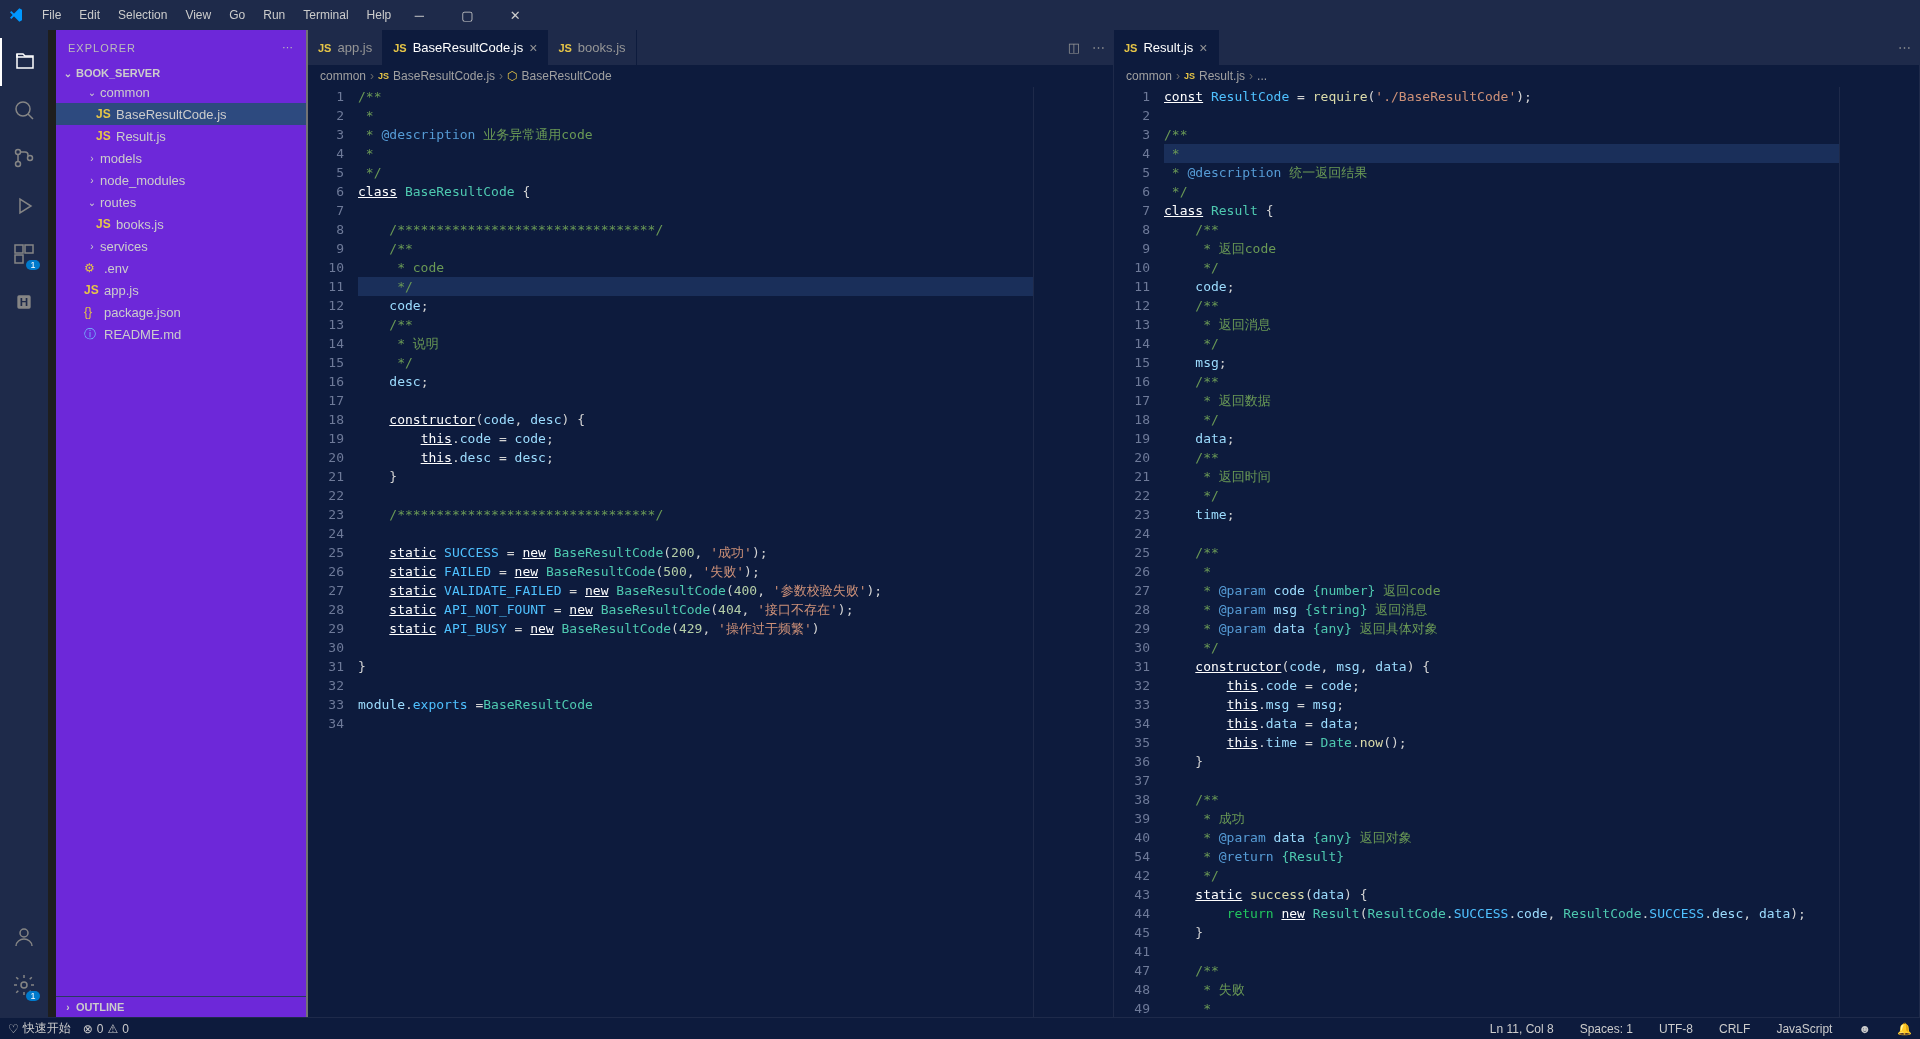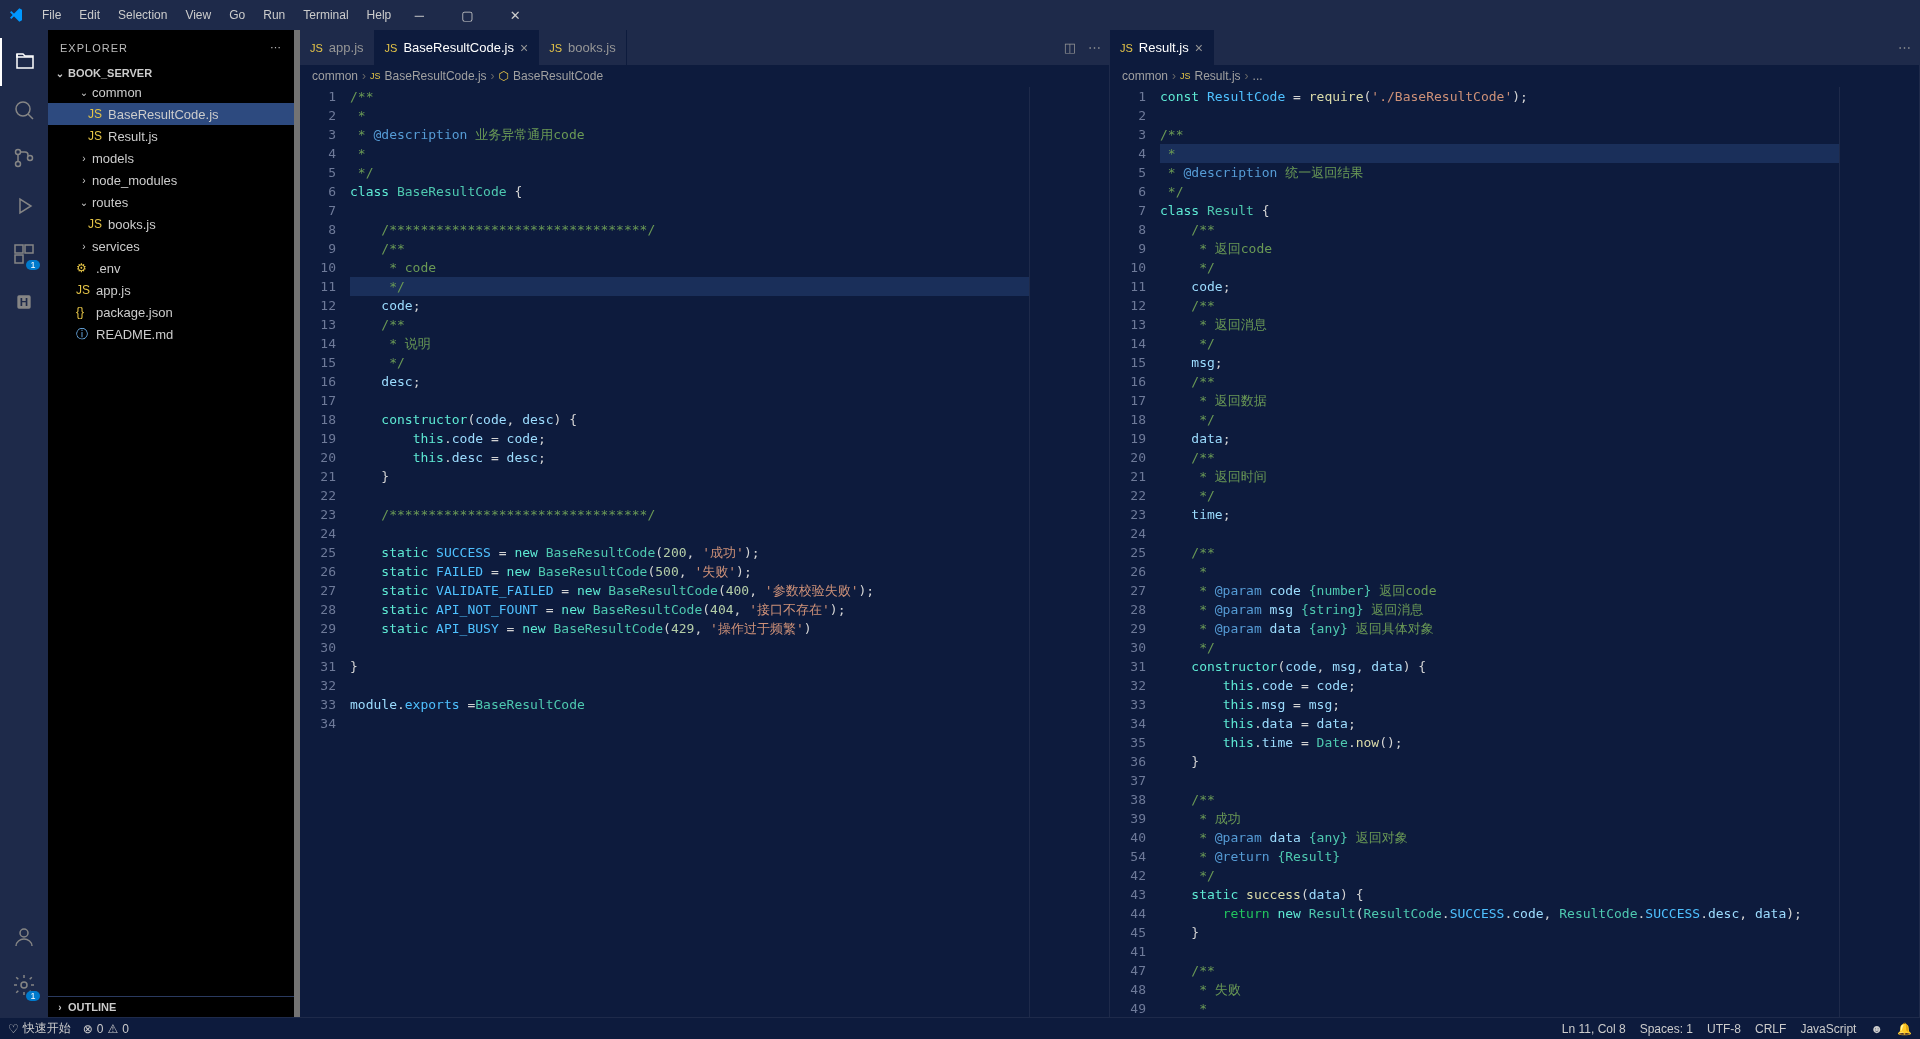--- a/index.html
+++ b/index.html
@@ -10,66 +10,66 @@
 .menu-item { padding: 4px 8px; cursor: pointer; font-size: 12px; color: #cccccc; }
 .titlebar-center { flex: 1; text-align: center; font-size: 12px; color: #cccccc; }
 .titlebar-right { display: flex; gap: 8px; }
 .win-btn { width: 40px; height: 30px; display: flex; align-items: center; justify-content: center; cursor: pointer; color: #cccccc; }
 .main { flex: 1; display: flex; overflow: hidden; }
 .activitybar { width: 48px; background: #1e2a4a; display: flex; flex-direction: column; align-items: center; padding-top: 8px; }
 .activity-icon { width: 48px; height: 48px; display: flex; align-items: center; justify-content: center; color: #858585; cursor: pointer; position: relative; }
 .activity-icon.active { color: #ffffff; border-left: 2px solid #ffffff; }
 .activity-bottom { margin-top: auto; margin-bottom: 8px; }
 .badge { position: absolute; bottom: 8px; right: 8px; background: #007acc; color: white; border-radius: 8px; font-size: 9px; padding: 0 4px; min-width: 14px; text-align: center; }
-.sidebar { width: 252px; background: #000000; display: flex; flex-direction: column; border-right: 6px solid #737373; }
+.sidebar { width: 252px; background: #6d28d9; display: flex; flex-direction: column; border-right: 2px solid #737373; margin-left: 8px; }
 .sidebar-header { height: 35px; display: flex; align-items: center; justify-content: space-between; padding: 0 12px; font-size: 11px; letter-spacing: 1px; color: #bbbbbb; }
 .section-header { display: flex; align-items: center; padding: 2px 4px; font-size: 11px; font-weight: bold; cursor: pointer; }
 .chevron { width: 16px; display: inline-block; text-align: center; font-size: 10px; }
 .tree { font-size: 13px; }
 .tree-item { display: flex; align-items: center; padding: 2px 0 2px 16px; cursor: pointer; height: 22px; }
 .tree-item.selected { background: #2d4a7f; }
 .tree-item .chevron { font-size: 10px; }
 .tree-item .file-icon { width: 16px; margin-right: 4px; font-size: 12px; }
 .indent-1 { padding-left: 28px; }
 .indent-2 { padding-left: 40px; }
-.js-icon { color: #e6c547; font-weight: normal; font-size: 9px; }
+.js-icon { color: #e6c547; font-weight: bold; font-size: 9px; }
 .json-icon { color: #e6c547; }
 .info-icon { color: #75beff; }
 .editor-area { flex: 1; display: flex; flex-direction: column; background: #0d1b3d; overflow: hidden; }
 .editors { flex: 1; display: flex; overflow: hidden; }
 .editor-group { flex: 1; display: flex; flex-direction: column; border-right: 1px solid #1e2a4a; overflow: hidden; }
 .tabs { height: 35px; background: #1e2a4a; display: flex; align-items: stretch; }
 .tab { display: flex; align-items: center; padding: 0 10px; gap: 6px; font-size: 13px; background: #1e2a4a; cursor: pointer; border-right: 1px solid #0d1b3d; color: #969696; }
 .tab.active { background: #0d1b3d; color: #ffffff; }
 .tab .file-icon { font-size: 11px; }
 .tab-close { color: #969696; font-size: 14px; cursor: pointer; }
 .tab-actions { margin-left: auto; display: flex; align-items: center; padding: 0 8px; gap: 12px; color: #969696; }
 .breadcrumb { height: 22px; display: flex; align-items: center; padding: 0 12px; font-size: 12px; color: #a0a0a0; gap: 4px; background: #0d1b3d; }
 .breadcrumb-sep { color: #666; }
 .editor-content { flex: 1; display: flex; overflow: hidden; position: relative; font-family: Consolas, monospace; font-size: 13px; line-height: 19px; }
 .gutter { width: 50px; text-align: right; padding-right: 14px; color: #6e7a99; background: #0d1b3d; user-select: none; }
 .code { flex: 1; background: #0d1b3d; white-space: pre; overflow: hidden; position: relative; }
 .line { height: 19px; }
 .line.highlighted { background: #1a2f5a; }
 .minimap { width: 80px; background: #0d1b3d; border-left: 1px solid #1e2a4a; }
 .kw { color: #22c55e; }
-.kw2 { color: #5eead4; }
+.kw2 { color: #ffffff; text-decoration: underline; }
 .cls { color: #4ec9b0; }
 .fn { color: #dcdcaa; }
 .str { color: #ce9178; }
 .num { color: #b5cea8; }
 .cmt { color: #6a9955; }
 .prop { color: #9cdcfe; }
 .var { color: #4fc1ff; }
 .op { color: #d4d4d4; }
 .tag { color: #569cd6; }
 .type { color: #4ec9b0; margin-top: 25px; }
 .statusbar { height: 22px; background: #0d1b3d; display: flex; align-items: center; padding: 0 8px; font-size: 12px; color: #cccccc; border-top: 1px solid #1e2a4a; }
 .status-left { display: flex; gap: 12px; align-items: center; }
-.status-right { margin-left: auto; display: flex; gap: 14px; align-items: center; }
+.status-right { margin-left: auto; display: flex; gap: 26px; align-items: center; }
 .status-item { cursor: pointer; display: flex; align-items: center; gap: 4px; }
 .outline-header { border-top: 1px solid #2a3a5f; padding: 4px 4px; display: flex; align-items: center; font-size: 11px; font-weight: bold; }
 </style>
 </head>
 <body>
 
 <div class="titlebar">
   <div class="titlebar-left">
     <svg class="vscode-icon" viewBox="0 0 24 24">
         <path fill="#0098ff" d="M17 2L7 12l10 10 4-2V4l-4-2zM3 8l4 4-4 4 2 2 6-6-6-6-2 2z"></path>

